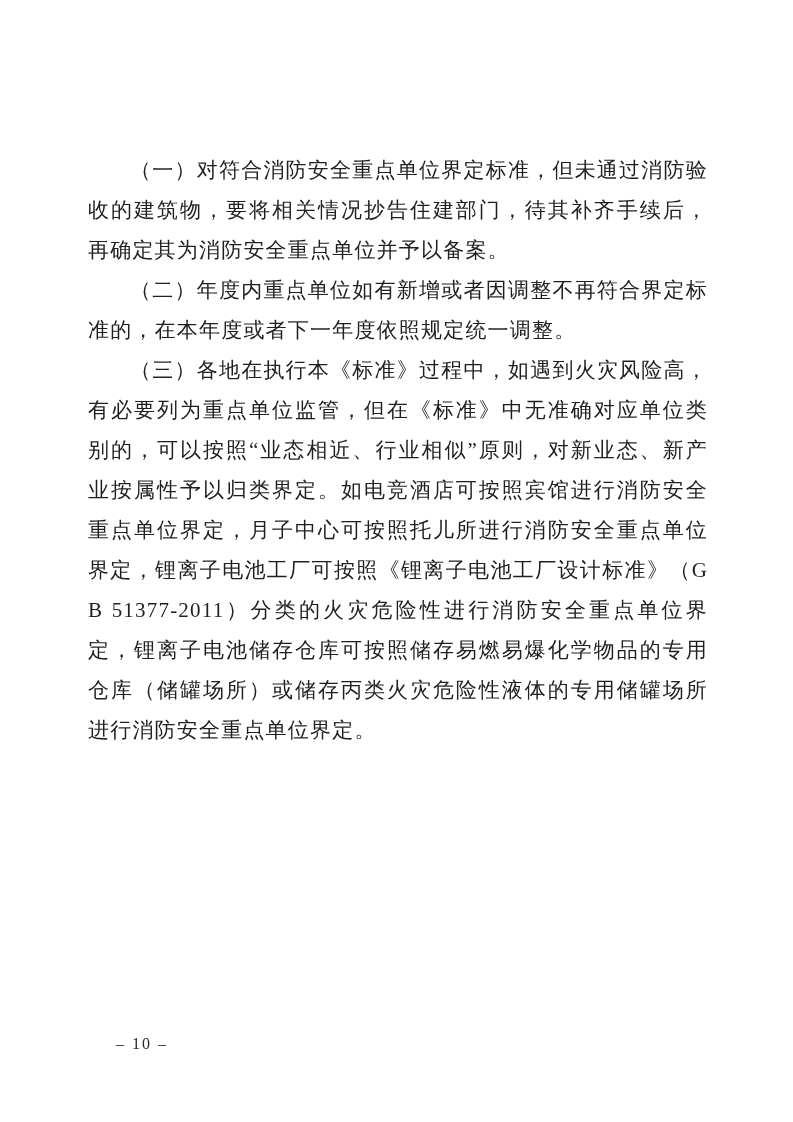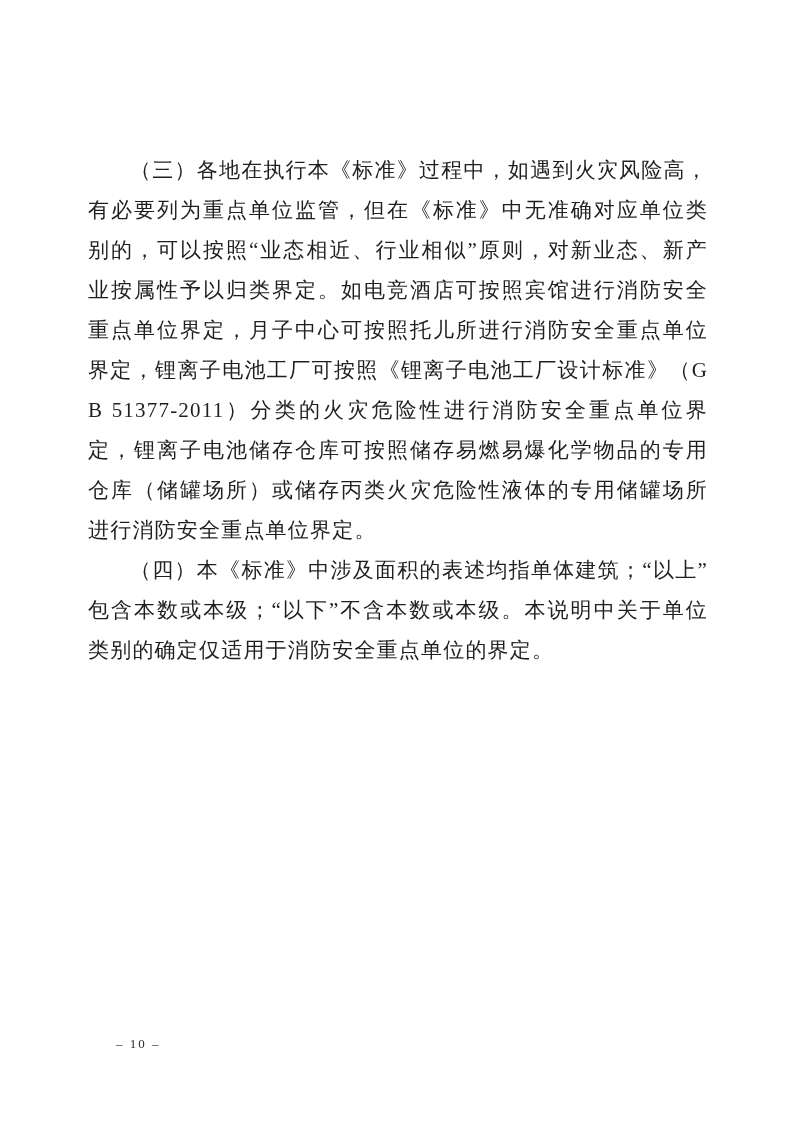--- a/index.html
+++ b/index.html
@@ -34,28 +34,29 @@
     text-indent: 2em;
     text-align: justify;
     text-justify: inter-character;
     letter-spacing: 1.2px;
     word-break: break-all;
   }
   .page-number {
     position: absolute;
     left: 116px;
     top: 1032px;
-    font-size: 13px;
+    font-size: 16px;
     line-height: 24px;
     color: #2a2a2a;
     letter-spacing: 2px;
   }
 </style>
 </head>
 <body>
 
 <div class="page">
   <div class="content">
+    <p>（一）对符合消防安全重点单位界定标准，但未通过消防验收的建筑物，要将相关情况抄告住建部门，待其补齐手续后，再确定其为消防安全重点单位并予以备案。</p>
+    <p>（二）年度内重点单位如有新增或者因调整不再符合界定标准的，在本年度或者下一年度依照规定统一调整。</p>
     <p>（三）各地在执行本《标准》过程中，如遇到火灾风险高，有必要列为重点单位监管，但在《标准》中无准确对应单位类别的，可以按照“业态相近、行业相似”原则，对新业态、新产业按属性予以归类界定。如电竞酒店可按照宾馆进行消防安全重点单位界定，月子中心可按照托儿所进行消防安全重点单位界定，锂离子电池工厂可按照《锂离子电池工厂设计标准》（GB 51377-2011）分类的火灾危险性进行消防安全重点单位界定，锂离子电池储存仓库可按照储存易燃易爆化学物品的专用仓库（储罐场所）或储存丙类火灾危险性液体的专用储罐场所进行消防安全重点单位界定。</p>
-    <p>（四）本《标准》中涉及面积的表述均指单体建筑；“以上”包含本数或本级；“以下”不含本数或本级。本说明中关于单位类别的确定仅适用于消防安全重点单位的界定。</p>
   </div>
   <div class="page-number">– 10 –</div>
 </div>
 
 </body></html>

